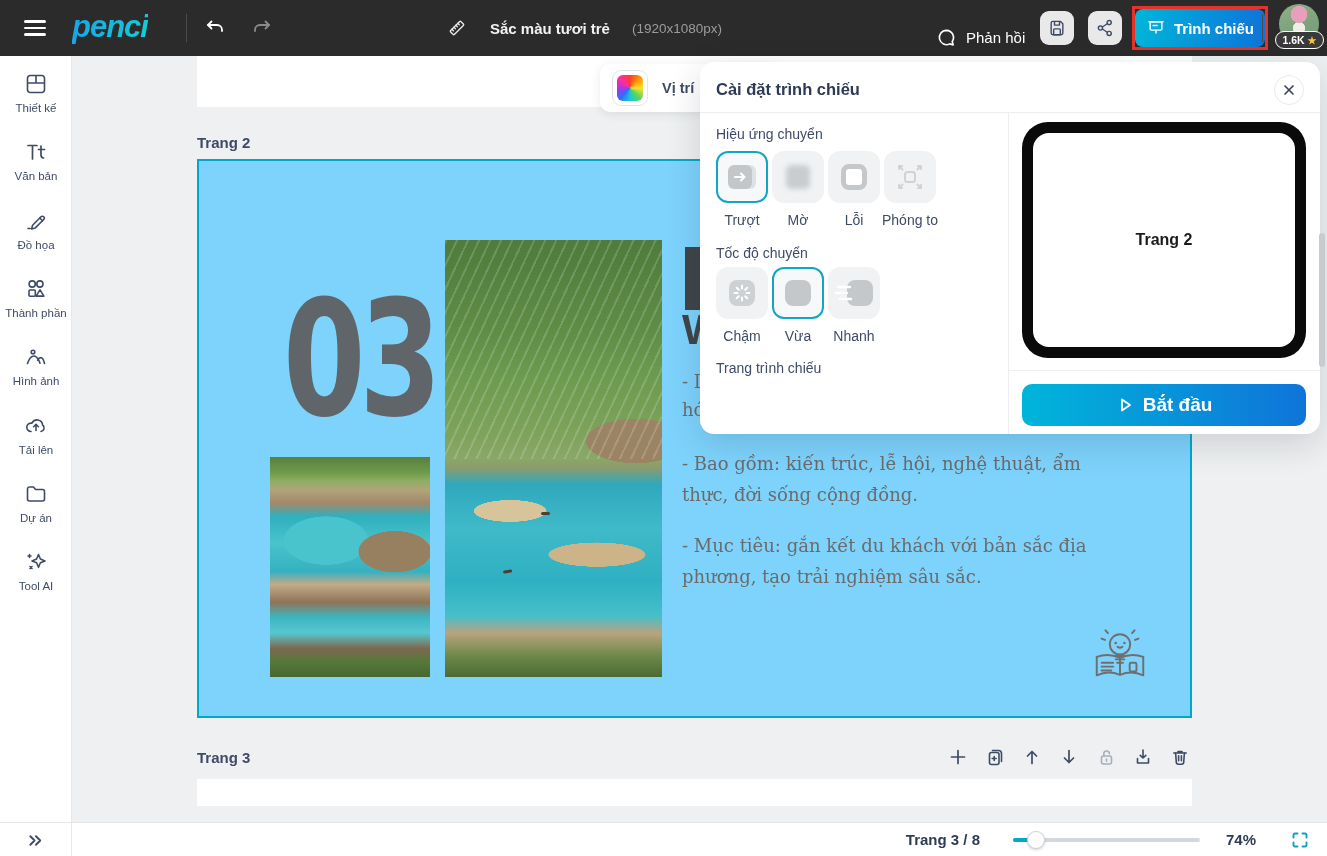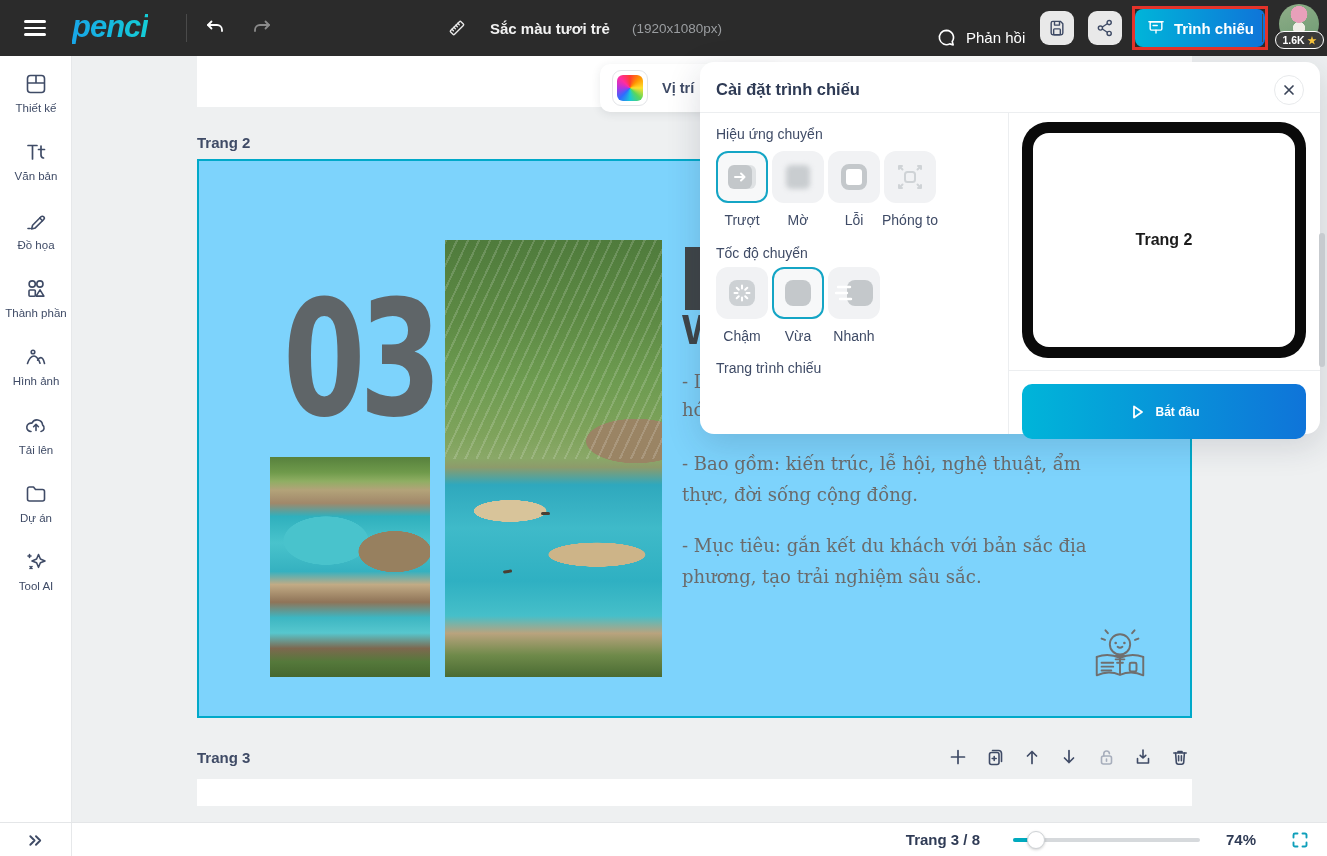--- a/index.html
+++ b/index.html
@@ -92,23 +92,23 @@
   .fx-fade { width:24px; height:24px; background:#c9cdd0; border-radius:5px; filter:blur(2.5px); }
   .fx-box { width:26px; height:26px; border:5.5px solid #c4c8cb; border-radius:8px; background:#fff; }
   .sp-mid { width:26px; height:26px; background:#c4c8cb; border-radius:8px; }
   .dd { position:absolute; left:16px; top:321px; width:276px; height:38px; border:1.5px solid #cdd2d6; border-radius:10px;
         display:flex; align-items:center; padding:0 14px; cursor:pointer; }
   .dd-val { flex:1; font-size:15px; color:#3f4b66; }
   .preview { position:absolute; left:322px; top:60px; width:284px; height:236px; background:#0a0a0a; border-radius:26px; padding:11px; }
   .preview-inner { width:100%; height:100%; background:#fff; border-radius:16px; display:flex; align-items:center; justify-content:center; }
   .preview-txt { font-size:16px; font-weight:800; color:#1b1b1b; }
   .dlg-hdiv2 { position:absolute; left:309px; top:308px; width:311px; height:1px; background:#eceef0; }
-  .start-btn { position:absolute; left:322px; top:322px; width:284px; height:55px; border-radius:10px;
+  .start-btn { position:absolute; left:322px; top:322px; width:284px; height:42px; border-radius:10px;
                background:linear-gradient(90deg,#00b5d9,#0f74d9); display:flex; align-items:center; justify-content:center; gap:9px;
-               color:#fff; font-size:12px; font-weight:700; cursor:pointer; }
+               color:#fff; font-size:19px; font-weight:700; cursor:pointer; }
 
   
   .bottombar { position:absolute; left:0; top:822px; width:1327px; height:34px; background:#fff; border-top:1px solid #e4e6e8; z-index:45; }
   .bb-left { position:absolute; left:0; top:0; width:72px; height:34px; border-right:1px solid #e6e8ea; display:flex; align-items:center; justify-content:center; cursor:pointer; }
   .bb-page { position:absolute; left:820px; top:8px; width:160px; text-align:right; font-size:15px; font-weight:700; color:#2f3b55; }
   .slider-track { position:absolute; left:1013px; top:15px; width:187px; height:4px; background:#d6d9dc; border-radius:2px; cursor:pointer; }
   .slider-fill { position:absolute; left:0; top:0; width:23px; height:4px; background:#00aabe; border-radius:2px; }
   .slider-thumb { position:absolute; left:1027px; top:8px; width:18px; height:18px; background:#fff; border:1px solid #cfd3d6; border-radius:50%;
                   box-shadow:0 1px 3px rgba(0,0,0,.18); cursor:pointer; }
   .bb-zoom { position:absolute; left:1216px; top:8px; width:40px; text-align:right; font-size:15px; font-weight:700; color:#2f3b55; }

